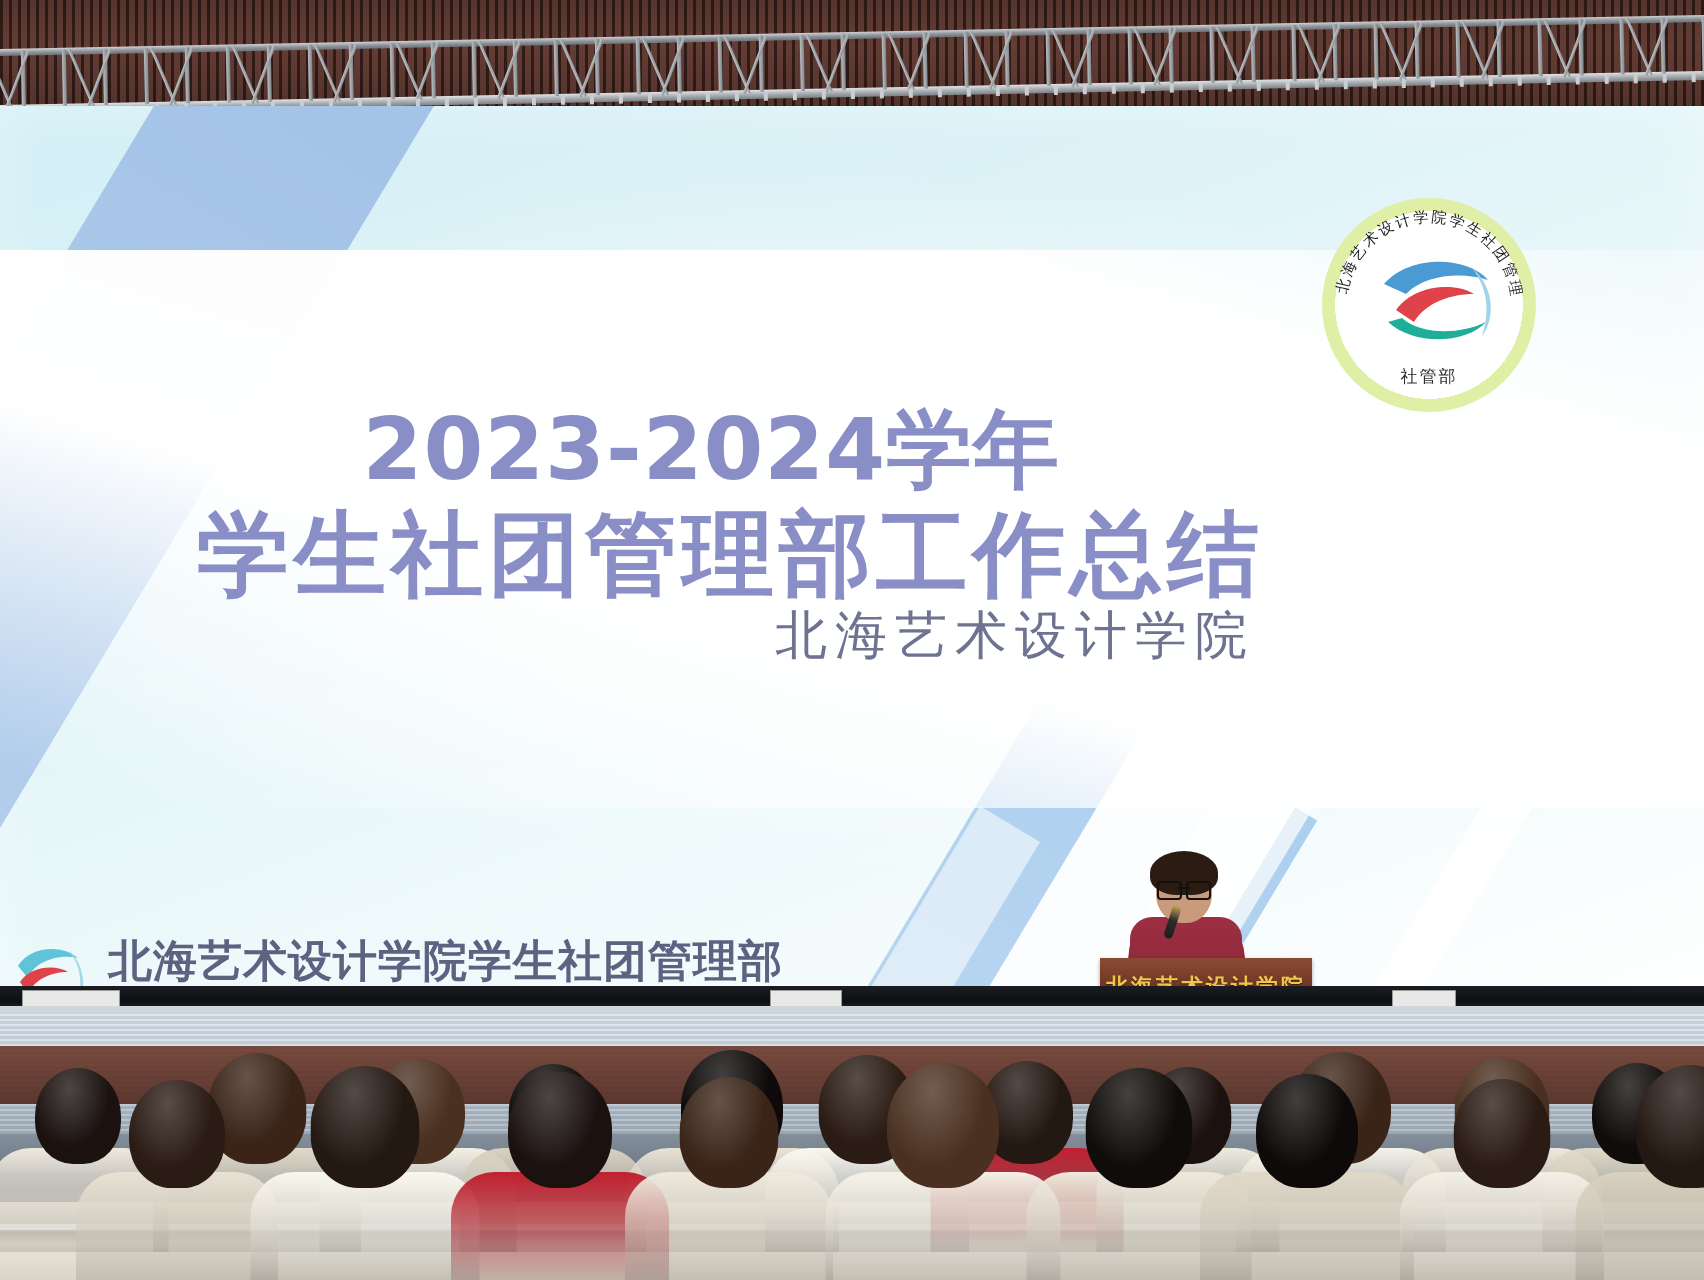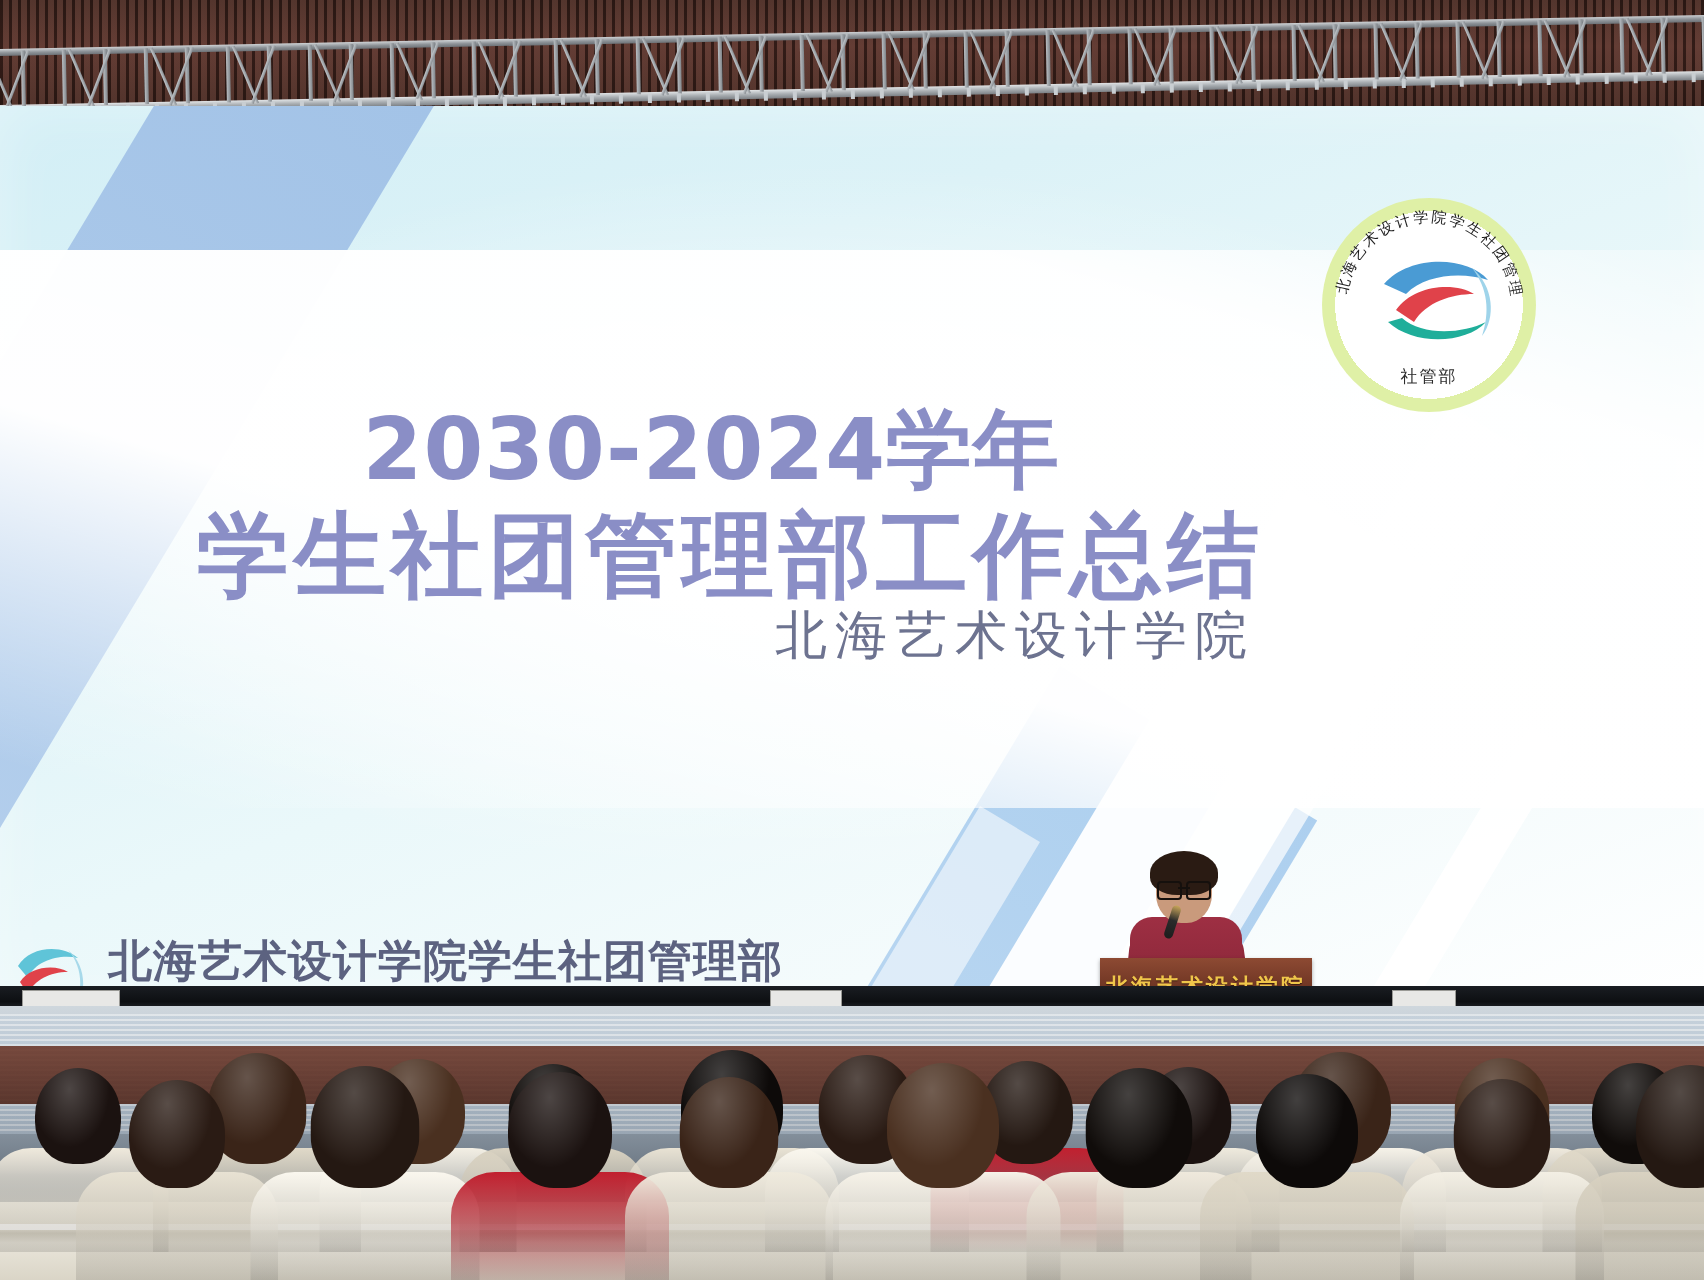--- a/index.html
+++ b/index.html
@@ -51,21 +51,21 @@
   .b8{left:980px;top:700px;width:70px;height:620px;transform:rotate(31deg);
       background:rgba(255,255,255,.55);}
 
   
   .titles{position:absolute;left:0;top:0;width:1704px;}
   .t-year{position:absolute;left:0;top:300px;width:1060px;text-align:right;
     font-size:86px;font-weight:700;color:#8a8ec6;letter-spacing:1px;line-height:1;
     font-family:"DejaVu Sans","Liberation Sans",sans-serif;}
   .t-main{position:absolute;left:0;top:395px;width:1264px;text-align:right;
     font-size:92px;font-weight:700;color:#8a8ec6;letter-spacing:5px;line-height:1.18;
-    font-family:Liberation Sans, sans-serif;}
+    font-family:Liberation Serif, serif;}
   .t-sub{position:absolute;left:0;top:495px;width:1255px;text-align:right;
     font-size:52px;font-weight:400;color:#6d7390;letter-spacing:8px;
     font-family:"DejaVu Sans","Liberation Sans",sans-serif;}
 
   
   .emblem{position:absolute;left:1322px;top:92px;width:214px;height:214px;}
   .emblem .ring{position:absolute;inset:0;border-radius:50%;
     background:radial-gradient(circle at 50% 50%,#ffffff 0 62%,#dff0a6 62% 94%,#cfe68c 94% 100%);}
   .emblem svg{position:absolute;inset:0;}
   .emblem .inner-label{position:absolute;left:0;right:0;bottom:24px;text-align:center;
@@ -307,21 +307,21 @@
         </text>
         <path d="M62,86 C88,56 146,58 166,82 C140,74 104,76 84,96 Z" fill="#4a9bd4"></path>
         <path d="M74,112 C92,86 134,84 152,96 C130,96 104,104 92,124 Z" fill="#e0424a"></path>
         <path d="M66,124 C92,148 144,146 164,124 C140,136 100,138 80,120 Z" fill="#1fae9a"></path>
         <path d="M150,70 C172,88 174,120 160,138 C168,114 166,90 150,70 Z" fill="#9fd4ea"></path>
       </svg>
       <div class="inner-label">社管部</div>
     </div>
 
     <div class="titles">
-      <div class="t-year">2030-2024学年</div>
+      <div class="t-year">2023-2024学年</div>
       <div class="t-main">学生社团管理部工作总结</div>
       <div class="t-sub">北海艺术设计学院</div>
     </div>
 
     <div class="brand">
       <div class="mark">
         <svg viewBox="0 0 86 86" width="86" height="86" aria-hidden="true">
           <path d="M10,30 C22,10 54,8 70,22 C52,18 28,24 20,42 Z" fill="#5fc4d8"></path>
           <path d="M12,46 C22,30 48,28 60,36 C42,36 26,44 20,58 Z" fill="#e0424a"></path>
           <path d="M8,54 C22,74 58,74 72,56 C54,66 26,68 14,52 Z" fill="#2fb9a6"></path>

